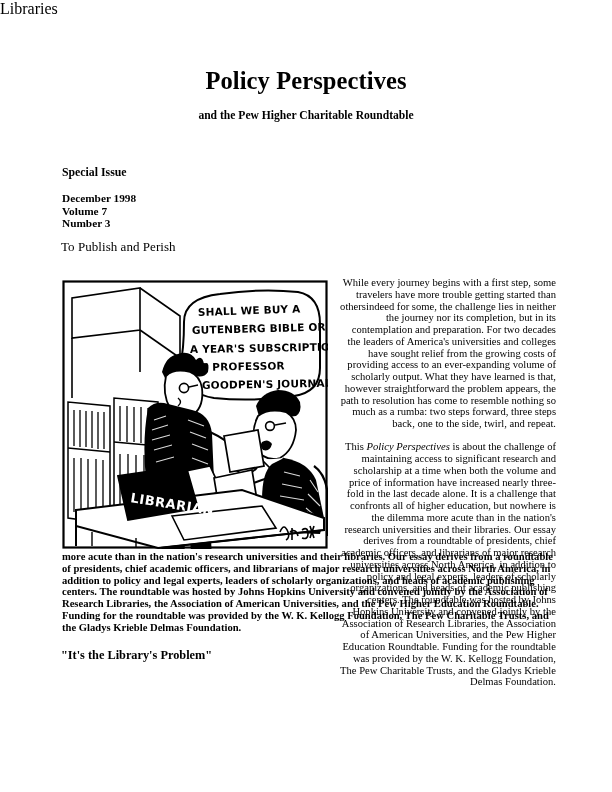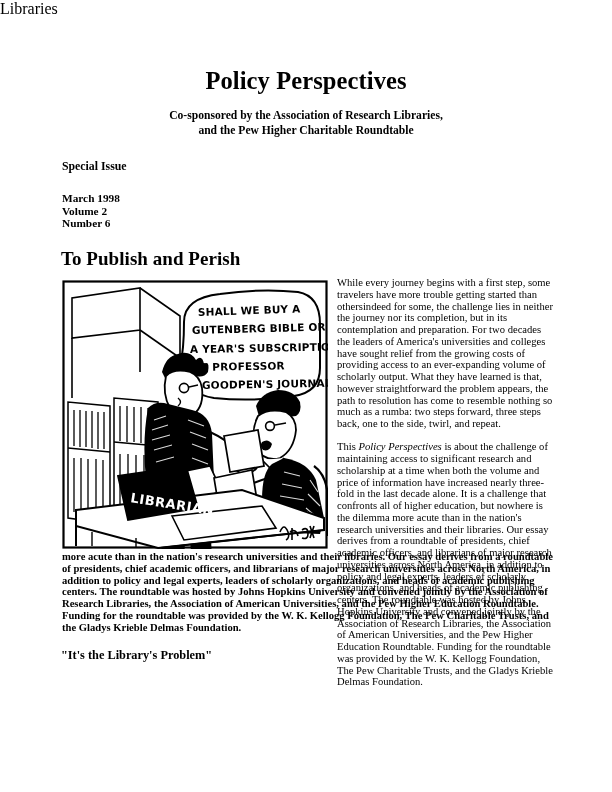--- a/index.html
+++ b/index.html
@@ -43,48 +43,48 @@
     text-align: center;
     font-size: 11.6px;
     font-weight: bold;
     line-height: 15.2px;
   }
   .sponsors div { white-space: nowrap; }
 
   
   .special-issue {
     position: absolute;
-    left: 62px; top: 159px;
+    left: 62px; top: 165px;
     font-size: 11.8px;
     font-weight: bold;
     text-align: center;
   }
   .issue-meta {
     position: absolute;
     left: 62px; top: 192px;
     font-size: 11.3px;
     font-weight: bold;
     line-height: 12.6px;
   }
   .article-title {
     position: absolute;
-    left: 61px; top: 248px;
-    font-size: 19px;
-    font-weight: bold;
+    left: 61px; top: 239px;
+    font-size: 13px;
+    font-weight: normal;
     letter-spacing: 0.05px;
   }
 
   
   .col-right {
     position: absolute;
     left: 337px; top: 277px;
     width: 219px;
     font-size: 10.6px;
     line-height: 11.75px;
-    text-align: left;
+    text-align: right;
   }
   .col-right p { margin: 0; }
   .col-right p + p { margin-top: 11.6px; }
 
   .flow-text {
     position: absolute;
     left: 62px; top: 551px;
     width: 494px;
     font-size: 10.6px;
     line-height: 11.75px;
@@ -121,30 +121,29 @@
 </head>
 <body>
 
 
 
 <div class="page">
 
   <div class="masthead-title">Policy Perspectives</div>
 
   <div class="sponsors">
-    <div>Co-sponsored by the Association of Research Libraries,</div>
     <div>and the Pew Higher Charitable Roundtable</div>
   </div>
 
   <div class="special-issue">Special Issue</div>
 
   <div class="issue-meta">
-    <div>March 1998</div>
-    <div>Volume 2</div>
-    <div>Number 6</div>
+    <div>December 1998</div>
+    <div>Volume 7</div>
+    <div>Number 3</div>
   </div>
 
   <div class="article-title">To Publish and Perish</div>
 
   <div class="cartoon">
     <svg viewBox="0 0 266 269" xmlns="http://www.w3.org/2000/svg">
       <rect x="0" y="0" width="266" height="269" fill="#ffffff"></rect>
 
       <rect x="1.5" y="1.5" width="263" height="266" fill="none" stroke="#000" stroke-width="2.2"></rect>
 

